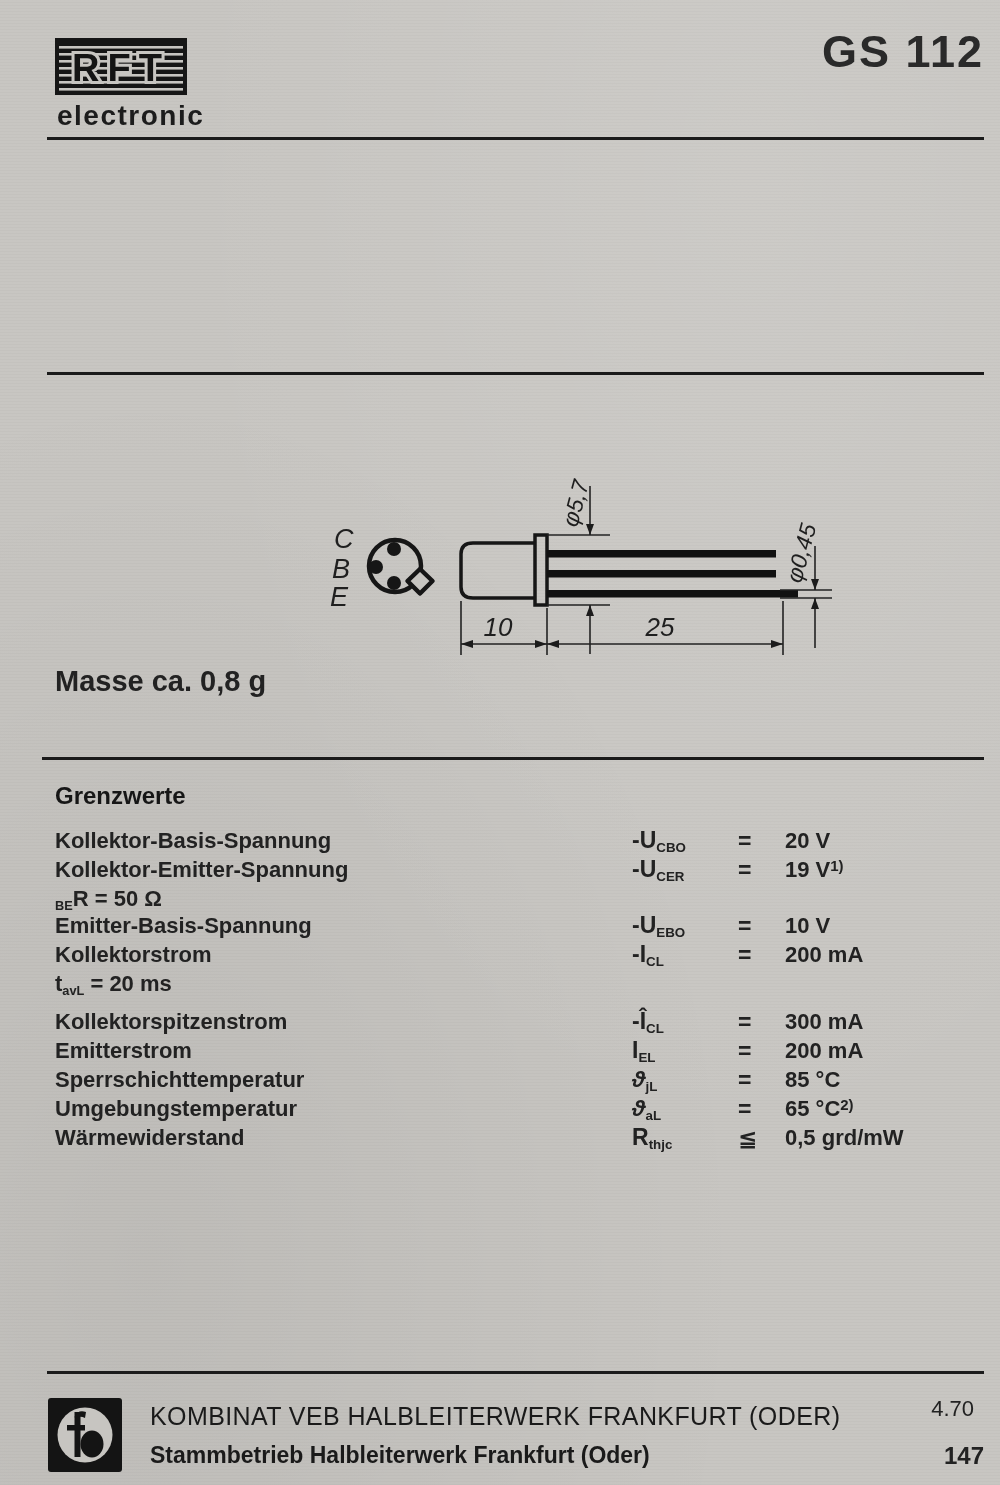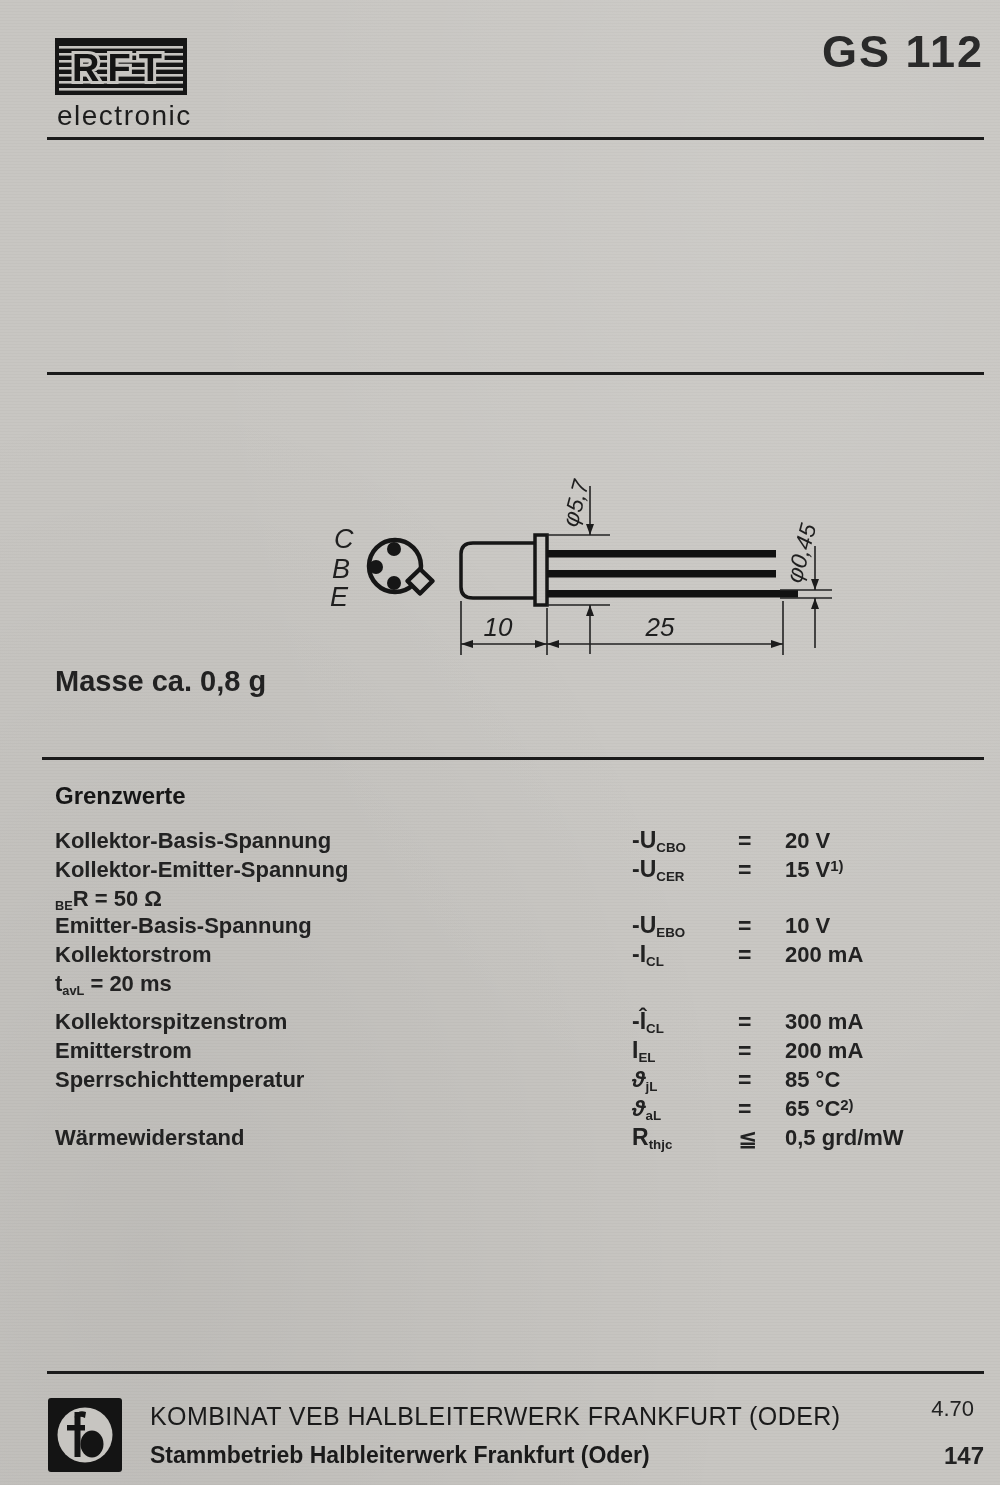--- a/index.html
+++ b/index.html
@@ -9,21 +9,21 @@
     color:#1d1d1d;
     background:
       radial-gradient(ellipse at 75% 12%, rgba(255,255,255,0.09), transparent 55%),
       radial-gradient(ellipse at 15% 85%, rgba(0,0,0,0.05), transparent 50%),
       repeating-linear-gradient(0deg, rgba(0,0,0,0.015) 0 1px, rgba(255,255,255,0.015) 1px 3px),
       #c7c5c1;
   }
   .rule{position:absolute;left:47px;right:16px;height:3px;background:#1b1b1b;}
   
   .brand{position:absolute;left:55px;top:38px;}
-  .brand-sub{font-size:28px;font-weight:400;letter-spacing:1.5px;color:#1c1c1c;margin-top:-2px;margin-left:2px;}
+  .brand-sub{font-size:28px;font-weight:700;letter-spacing:1.5px;color:#1c1c1c;margin-top:-2px;margin-left:2px;}
   .partno{position:absolute;top:26px;right:16px;font-size:45px;font-weight:700;letter-spacing:2px;color:#2a2a2a;}
   
   .desc{position:absolute;left:55px;top:160px;width:930px;font-size:22px;line-height:34px;
         font-weight:700;letter-spacing:0.1px;text-align:justify;color:#222;}
   
   .drawing{position:absolute;left:318px;top:448px;}
   
   .mass{position:absolute;left:55px;top:665px;font-size:29px;font-weight:700;color:#222;}
   
   .limits-head{position:absolute;left:55px;top:782px;font-size:24px;font-weight:700;color:#161616;}
@@ -142,21 +142,21 @@
       <div class="lim-row">
         <span class="lim-label">Kollektor-Basis-Spannung</span>
         <span class="lim-sym"><span>-U</span><sub>CBO</sub></span>
         <span class="lim-rel">=</span>
         <span class="lim-val"><span>20 V</span></span>
       </div>
       <div class="lim-row">
         <span class="lim-label">Kollektor-Emitter-Spannung</span>
         <span class="lim-sym"><span>-U</span><sub>CER</sub></span>
         <span class="lim-rel">=</span>
-        <span class="lim-val"><span>15 V</span><sup>1)</sup></span>
+        <span class="lim-val"><span>19 V</span><sup>1)</sup></span>
       </div>
       <div class="lim-note">
         <span class="lim-label"><sub>BE</sub><span>R</span><span> = 50 Ω</span></span>
       </div>
       <div class="lim-row">
         <span class="lim-label">Emitter-Basis-Spannung</span>
         <span class="lim-sym"><span>-U</span><sub>EBO</sub></span>
         <span class="lim-rel">=</span>
         <span class="lim-val"><span>10 V</span></span>
       </div>
@@ -181,20 +181,21 @@
         <span class="lim-rel">=</span>
         <span class="lim-val"><span>200 mA</span></span>
       </div>
       <div class="lim-row">
         <span class="lim-label">Sperrschichttemperatur</span>
         <span class="lim-sym"><span class="it">ϑ</span><sub>jL</sub></span>
         <span class="lim-rel">=</span>
         <span class="lim-val"><span>85 °C</span></span>
       </div>
       <div class="lim-row">
+        <span class="lim-label">Umgebungstemperatur</span>
         <span class="lim-sym"><span class="it">ϑ</span><sub>aL</sub></span>
         <span class="lim-rel">=</span>
         <span class="lim-val"><span>65 °C</span><sup>2)</sup></span>
       </div>
       <div class="lim-row">
         <span class="lim-label">Wärmewiderstand</span>
         <span class="lim-sym"><span>R</span><sub>thjc</sub></span>
         <span class="lim-rel">≦</span>
         <span class="lim-val"><span>0,5 grd/mW</span></span>
       </div>

